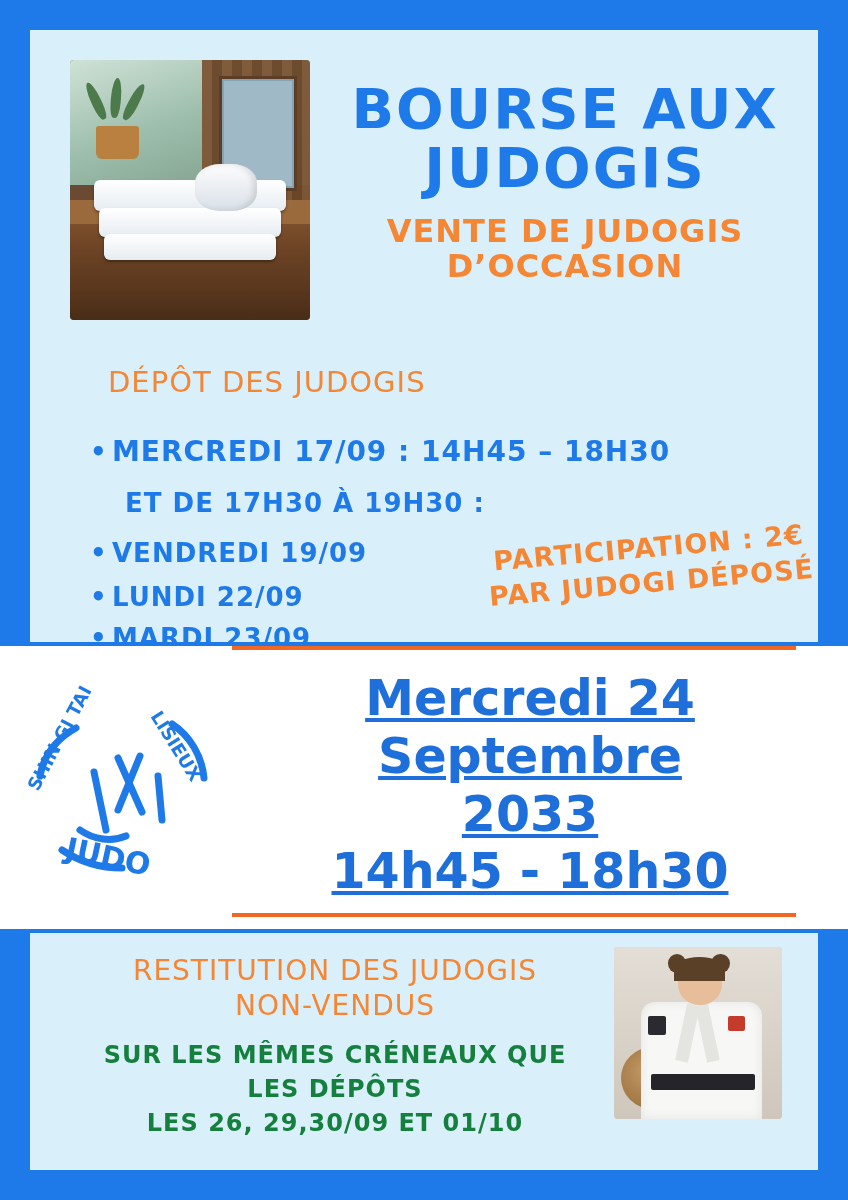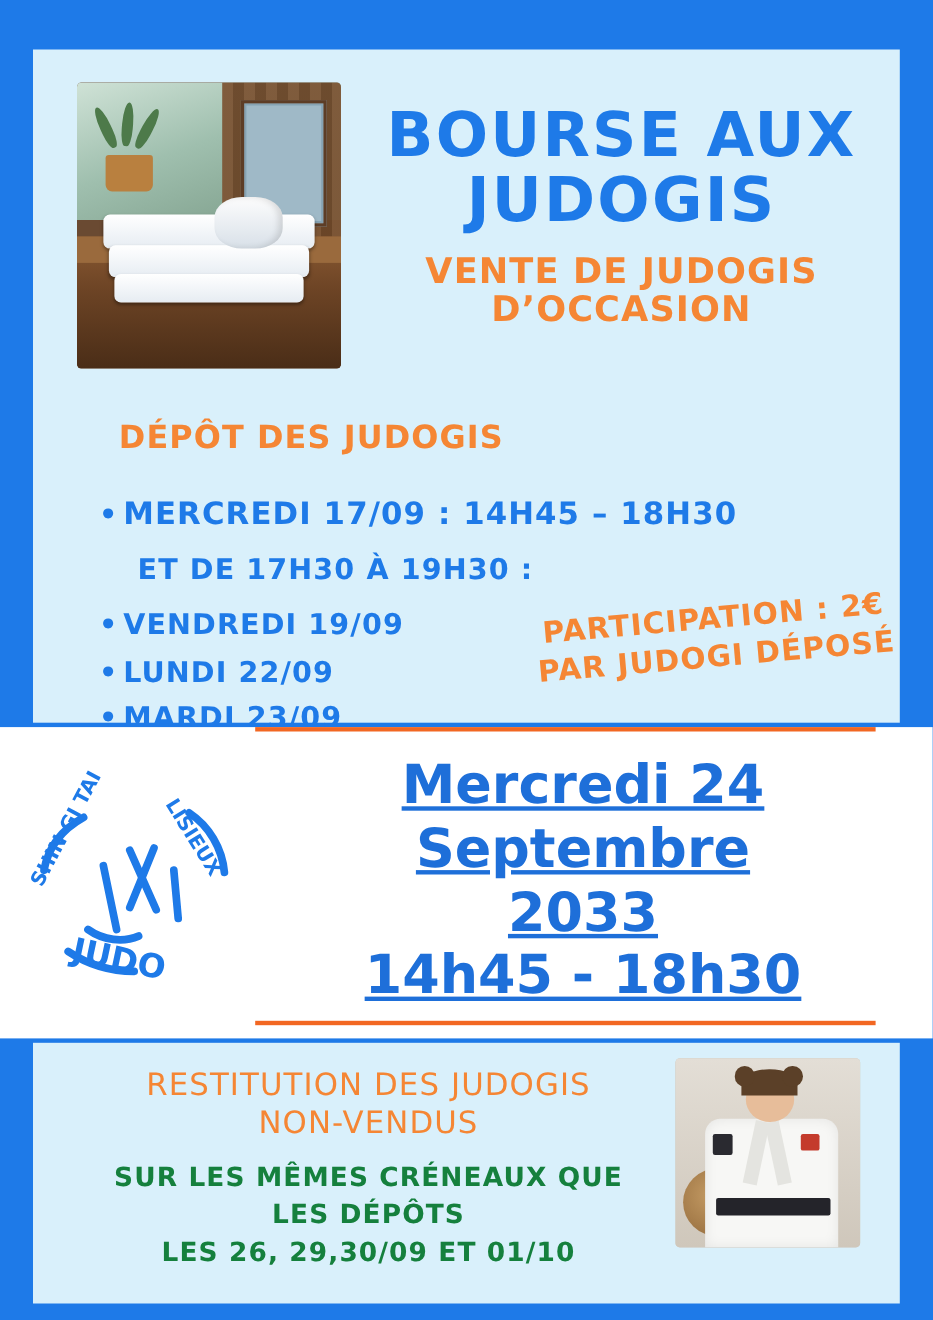--- a/index.html
+++ b/index.html
@@ -11,21 +11,20 @@
     height: 1200px;
     background: #1e7ae8;
     font-family: "DejaVu Sans", sans-serif;
     overflow: hidden;
   }
   .poster {
     position: relative;
     width: 848px;
     height: 901px;
     background: #1e7ae8;
-    margin-top: 15px;
   }
 
   
   .panel-top {
     position: absolute;
     left: 30px;
     top: 30px;
     width: 788px;
     height: 612px;
     background: #d9f0fb;
@@ -114,21 +113,21 @@
     letter-spacing: 1px;
     color: #f58634;
     text-transform: uppercase;
     text-align: center;
   }
 
   .depot-heading {
     position: absolute;
     left: 78px;
     top: 335px;
-    font-weight: bold;
+    font-weight: normal;
     font-size: 29px;
     letter-spacing: 1px;
     color: #f58634;
     text-transform: uppercase;
   }
   .list-line {
     position: absolute;
     color: #1e7ae8;
     font-weight: bold;
     letter-spacing: 1px;

